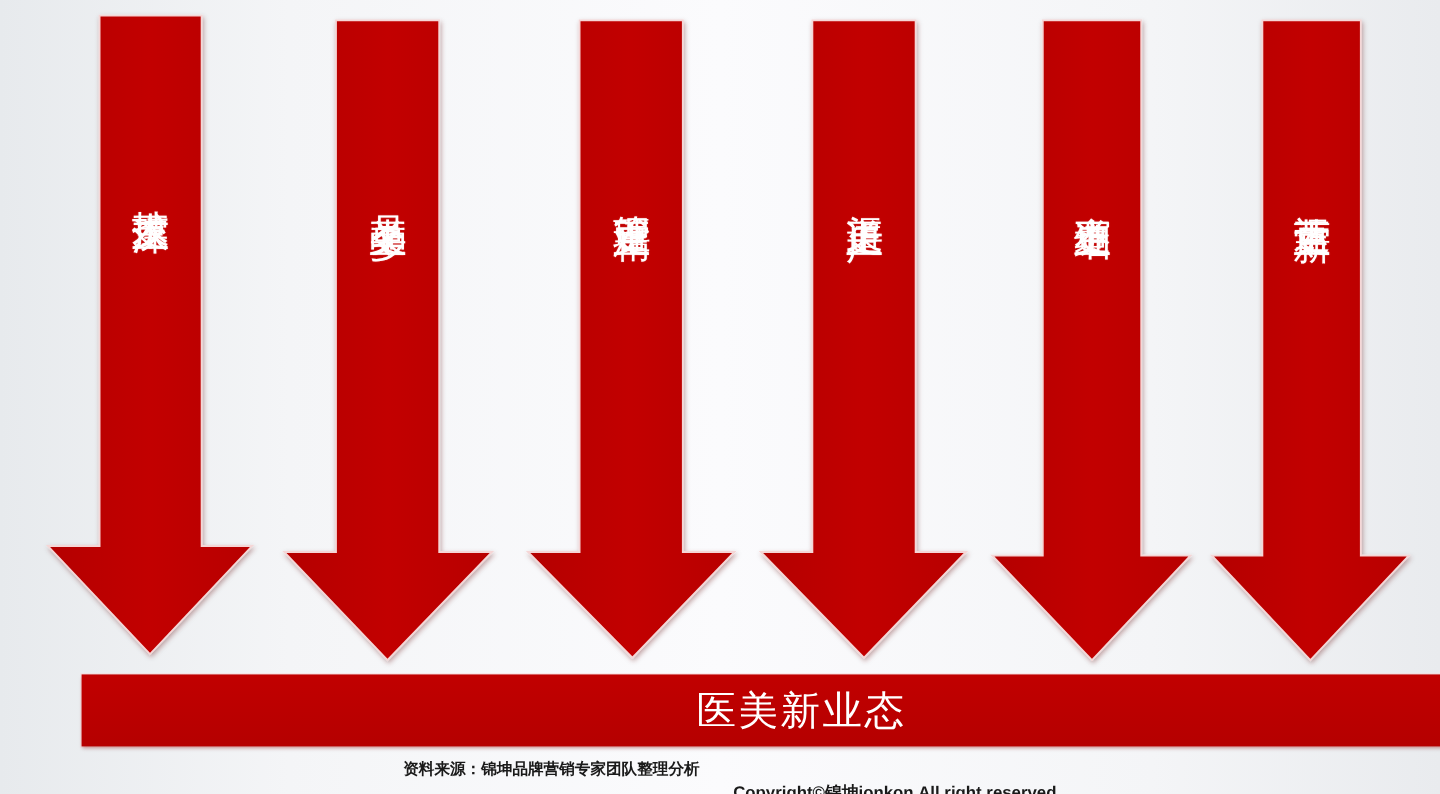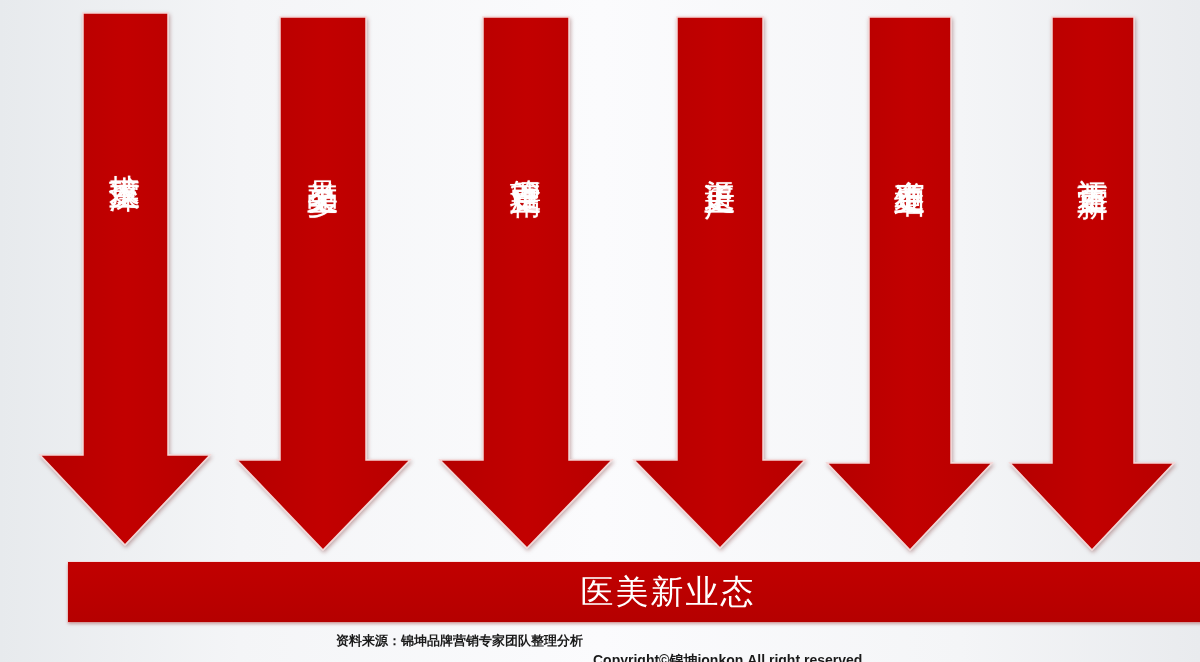--- a/index.html
+++ b/index.html
@@ -30,21 +30,21 @@
     box-shadow: 0 2px 3px rgba(120,0,0,0.35), 0 0 0 1px rgba(255,210,210,0.5);
     display: flex; align-items: center; justify-content: center;
   }
   .base-label {
     color: #ffffff;
     font-family: "DejaVu Serif", "Liberation Serif", serif;
     font-size: 33px; letter-spacing: 2px;
   }
   .footer {
     position: absolute; left: 336px; top: 630px; width: 650px; height: 22px;
-    display: flex; align-items: center; gap: 10px;
+    display: flex; align-items: center; gap: 28px;
     color: #1a1a1a; font-size: 14px; font-weight: bold;
   }
   .footer .src { font-family: "DejaVu Serif", "Liberation Serif", serif; font-size: 13px; }
   .footer .copy { font-family: "Liberation Sans", "DejaVu Sans", sans-serif; font-size: 14px; margin-top: 39px; }
 </style>
 </head>
 <body>
 
 <div class="stage">
   <svg class="arrows" width="1200" height="662" viewBox="0 0 1200 662">

